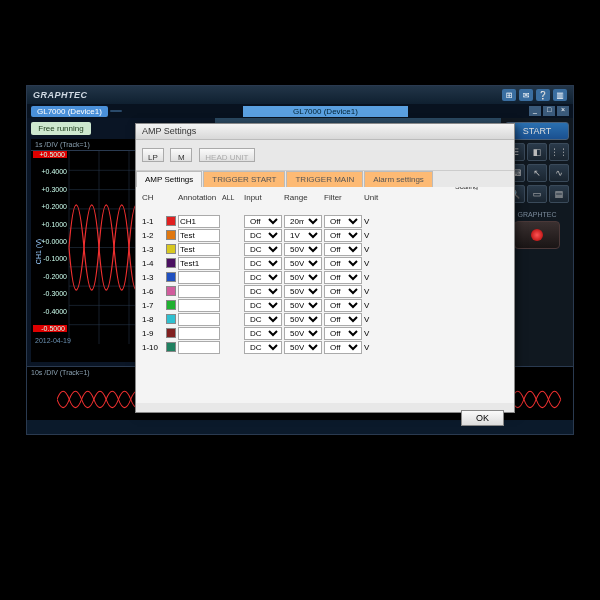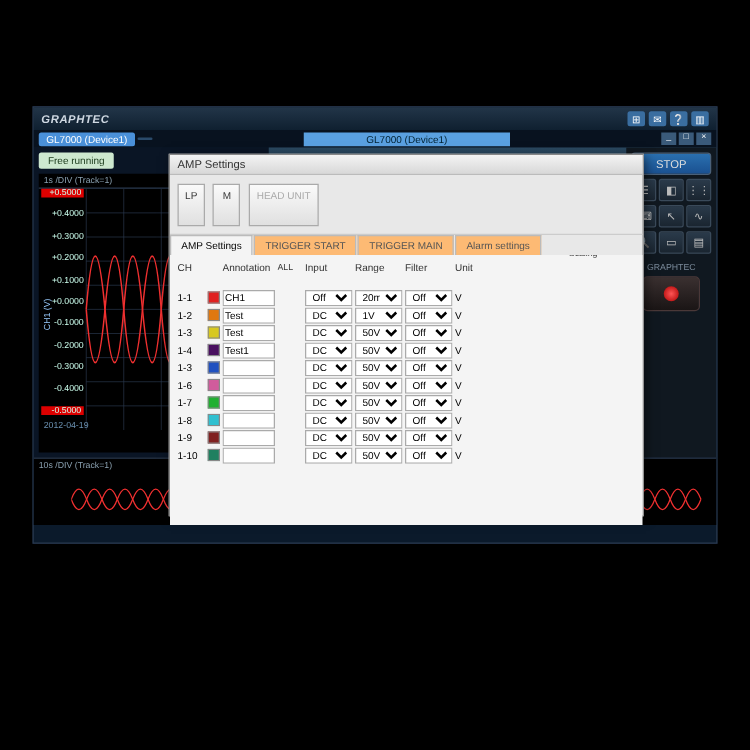--- a/index.html
+++ b/index.html
@@ -44,21 +44,21 @@
 .vrow .val{color:#cde;}
 .vrow .u{width:10px;text-align:right;}
 
 .bottomscope{height:54px;background:#000;border-top:1px solid #2a3a50;position:relative;}
 .bhdr{color:#8aa0b0;font-size:7px;padding:2px 4px;}
 .bwave{position:absolute;left:30px;right:4px;top:14px;bottom:4px;}
 
 .dialog{position:absolute;left:135px;top:123px;width:380px;height:290px;background:#e8e8e8;border:1px solid #888;box-shadow:2px 2px 8px rgba(0,0,0,0.5);}
 .dlgtitle{height:16px;background:linear-gradient(#f4f4f4,#d8d8d8);font-size:9px;padding:2px 6px;color:#333;border-bottom:1px solid #bbb;}
 .modebar{padding:6px;border-bottom:1px solid #ccc;}
-.modebtn{display:inline-block;width:22px;height:34px;background:linear-gradient(#fafafa,#e0e0e0);border:1px solid #aaa;font-size:8px;text-align:center;line-height:17px;margin-right:2px;color:#333;}
+.modebtn{display:inline-block;width:22px;height:14px;background:linear-gradient(#fafafa,#e0e0e0);border:1px solid #aaa;font-size:8px;text-align:center;line-height:17px;margin-right:2px;color:#333;}
 .modebtn.dis{color:#aaa;}
 .tabbar{display:flex;font-size:8px;}
 .tab{padding:3px 8px;background:#fdba74;border:1px solid #bbb;border-bottom:none;margin-right:1px;color:#555;cursor:pointer;}
 .tab.active{background:#f4f4f4;color:#000;}
 .tabcontent{background:#f4f4f4;padding:6px;height:calc(100% - 72px);overflow:hidden;}
 .grid{font-size:8px;}
 .grid .ghdr,.grid .grow{display:flex;align-items:center;gap:2px;}
 .ghdr{color:#333;margin-bottom:12px;}
 .ghdr>div,.grow>div{overflow:hidden;white-space:nowrap;}
 .c-ch{width:22px;}
@@ -195,21 +195,21 @@
             <span class="val">+0.01</span>
             <span class="u">V</span>
           </div>
           <div class="vrow">
             <span>10</span>
             <span class="val">+0.01</span>
             <span class="u">V</span>
           </div>
         </div>
       <div class="sidepanel">
-        <div class="sidebtn main">STOP</div>
+        <div class="sidebtn main">START</div>
         <div class="iconrow">
           <div class="ib">☰</div>
           <div class="ib">◧</div>
           <div class="ib">⋮⋮</div>
         </div>
         <div class="iconrow">
           <div class="ib">⌨</div>
           <div class="ib">↖</div>
           <div class="ib">∿</div>
         </div>
@@ -413,13 +413,16 @@
     <div class="c-range"><select class="mini"><option>50V</option></select></div>
     <div class="c-filt"><select class="mini"><option>Off</option></select></div>
     <div class="c-unit">V</div>
     <div class="c-sb"><span class="btn3d"></span></div>
     <div class="c-sb"><span class="btn3d"></span></div>
     <div class="c-sb" style="width:38px"><span class="btn3d"></span></div>
           </div>
         </div>
     </div>
   </div>
+  <div class="dlgfoot">
+    <button class="okbtn">OK</button>
+  </div>
 </div>
 
 </body></html>

